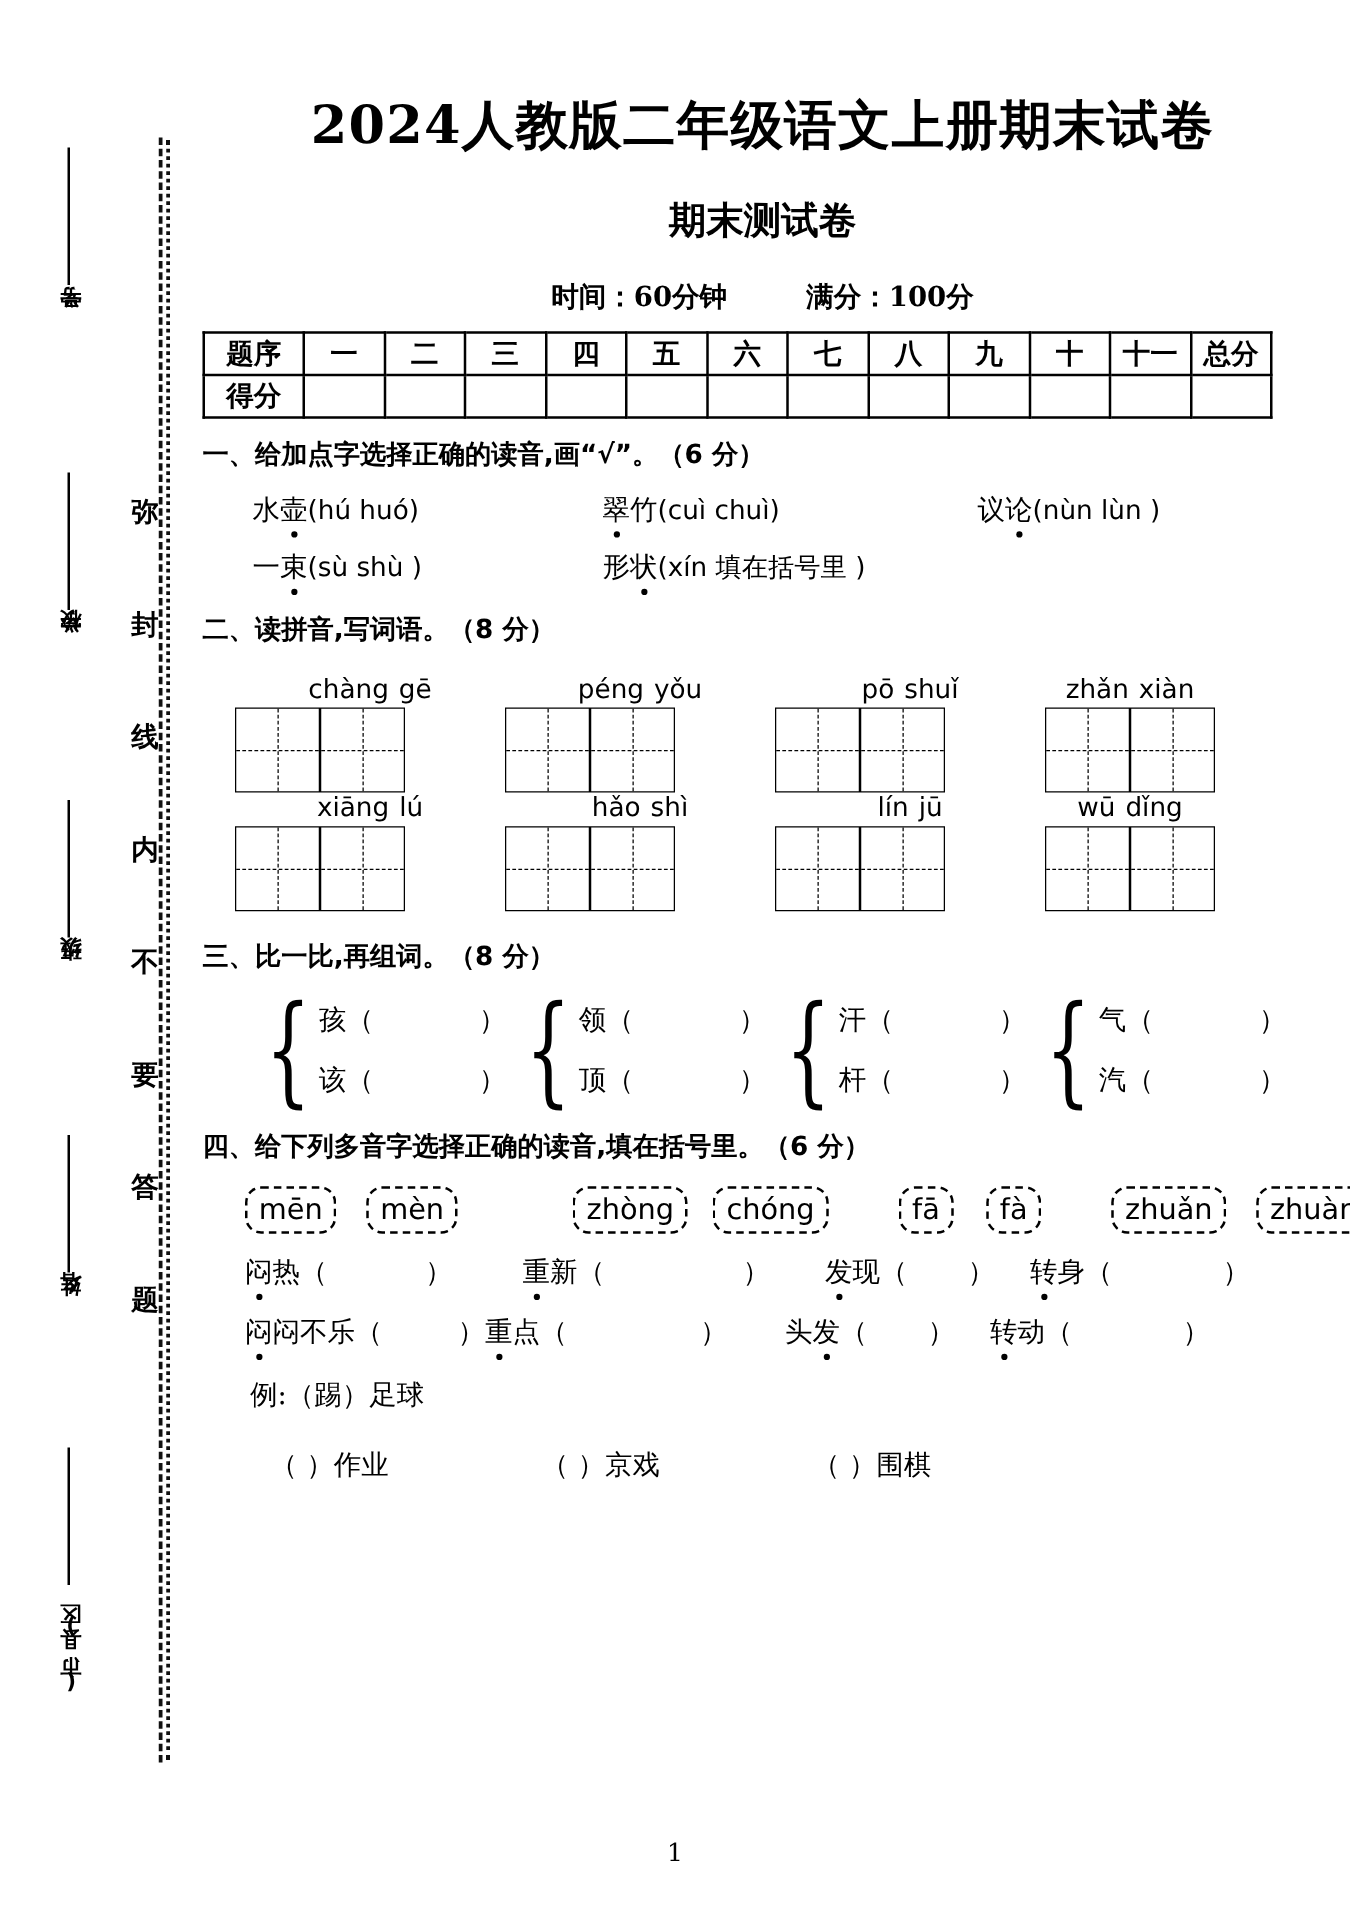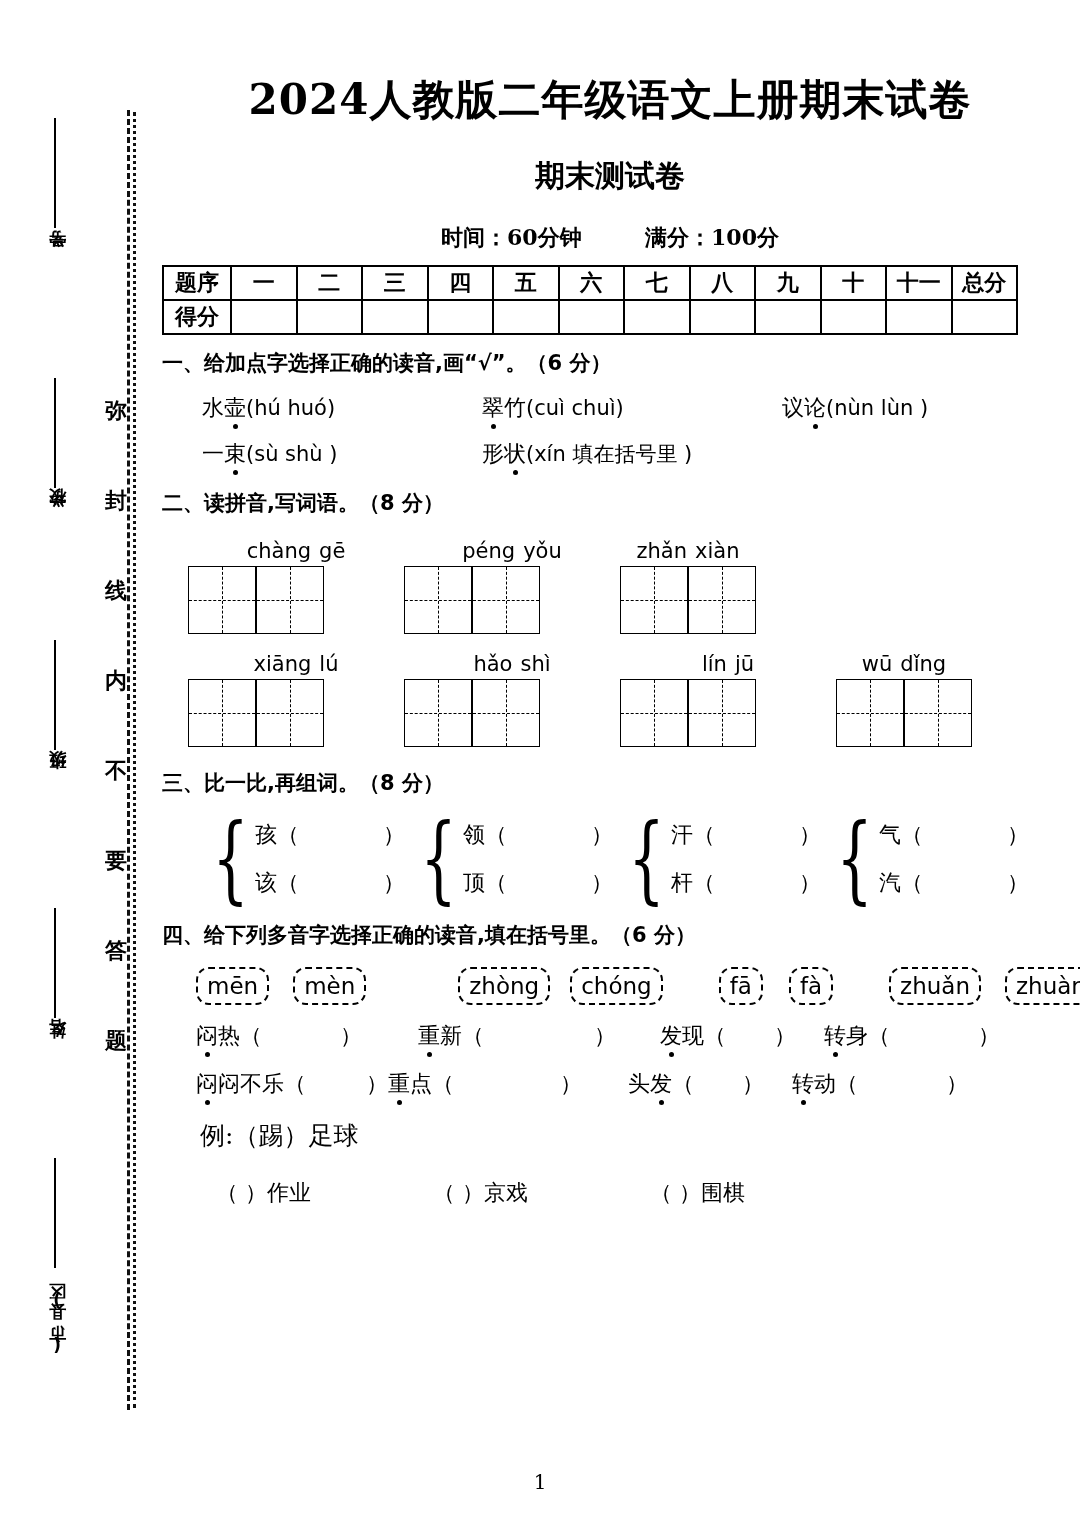--- a/index.html
+++ b/index.html
@@ -114,21 +114,21 @@
   table.score-table td {
     border: 2px solid #000;
     height: 34px;
     text-align: center;
     vertical-align: middle;
     font-family: "DejaVu Sans", "Liberation Sans", sans-serif;
     font-weight: 700;
     font-size: 22px;
     padding: 0;
   }
-  table.score-table td.head-cell { width: 68px; }
+  table.score-table td.head-cell { width: 80px; }
 
   
   .sec-head {
     font-family: "DejaVu Sans", "Liberation Sans", sans-serif;
     font-weight: 700;
     font-size: 21px;
     margin: 14px 0 0 2px;
     white-space: nowrap;
   }
 
@@ -257,21 +257,21 @@
     left: 50%; bottom: -9px;
     width: 5px; height: 5px;
     margin-left: -2.5px;
     background: #000;
     border-radius: 50%;
   }
 
   
   .s5-example {
     font-family: "DejaVu Serif", "Liberation Serif", serif;
-    font-size: 25px;
+    font-size: 22px;
     margin-top: 20px;
     padding-left: 40px;
   }
   .s5-row {
     font-family: "DejaVu Serif", "Liberation Serif", serif;
     font-size: 22px;
     margin-top: 26px;
     padding-left: 56px;
     white-space: nowrap;
   }
@@ -408,30 +408,37 @@
           <div class="box"></div>
         </div>
     </div>
     <div class="s2-cell" style="width:216px;">
       <div class="s2-pinyin"><span>péng</span><span class="sp"></span><span>yǒu</span></div>
       <div class="tzg">
           <div class="box"></div>
           <div class="box"></div>
         </div>
     </div>
+    <div class="s2-cell" style="width:216px;">
+      <div class="s2-pinyin"><span>pō</span><span class="sp"></span><span>shuǐ</span></div>
+      <div class="tzg">
+          <div class="box"></div>
+          <div class="box"></div>
+        </div>
+    </div>
     <div class="s2-cell">
       <div class="s2-pinyin"><span>zhǎn</span><span class="sp"></span><span>xiàn</span></div>
       <div class="tzg">
           <div class="box"></div>
           <div class="box"></div>
         </div>
     </div>
   </div>
 
-  <div class="s2-row" style="margin-top:18px;">
+  <div class="s2-row" style="margin-top:0;">
     <div class="s2-cell" style="width:216px;">
       <div class="s2-pinyin"><span>xiāng</span><span class="sp"></span><span>lú</span></div>
       <div class="tzg">
           <div class="box"></div>
           <div class="box"></div>
         </div>
     </div>
     <div class="s2-cell" style="width:216px;">
       <div class="s2-pinyin"><span>hǎo</span><span class="sp"></span><span>shì</span></div>
       <div class="tzg">

